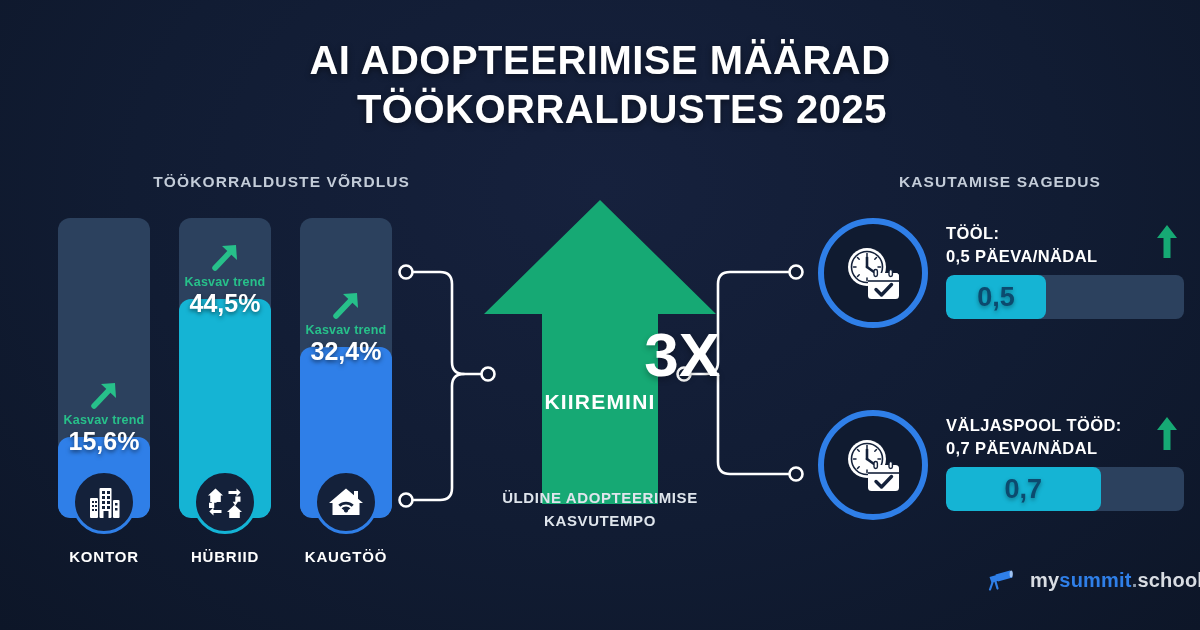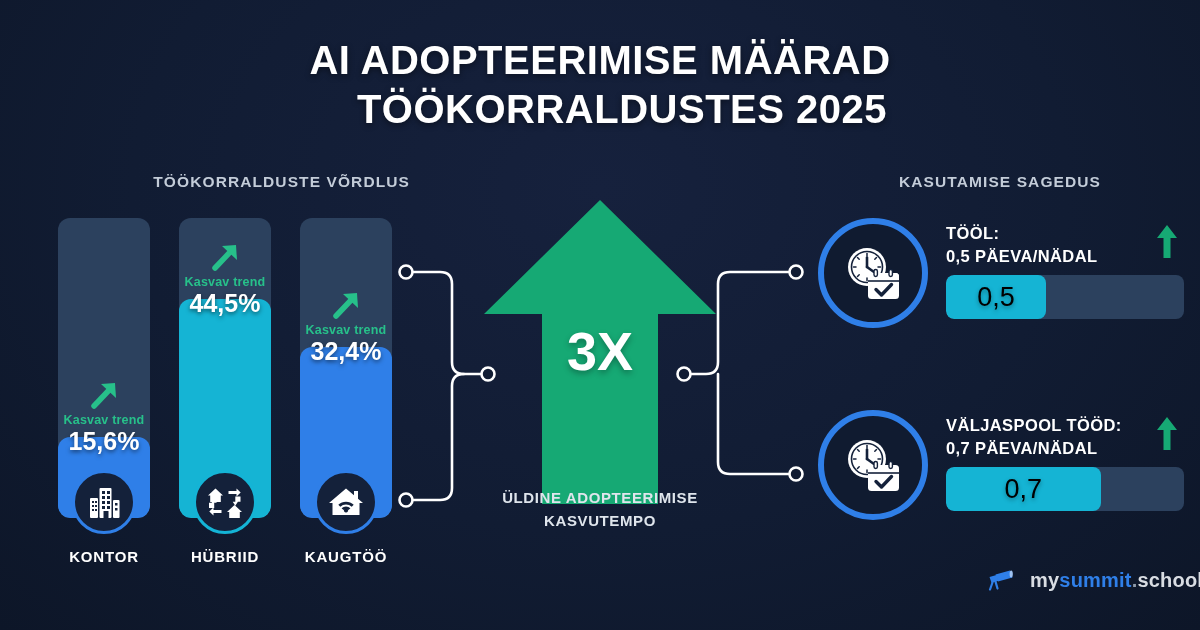--- a/index.html
+++ b/index.html
@@ -39,43 +39,43 @@
          text-shadow:0 2px 4px rgba(0,0,0,.5); }
   .icon-circle { position:absolute; width:64px; height:64px; border-radius:50%;
                  background:#14213a; border:3px solid #2f7fe8;
                  display:flex; align-items:center; justify-content:center; }
   .icon-circle.cyan { border-color:#14b4d6; }
   .cat-label { position:absolute; width:110px; text-align:center;
                font-size:15px; font-weight:bold; letter-spacing:.8px; color:#ffffff; }
 
   
   .arrow-wrap { position:absolute; left:480px; top:196px; width:240px; height:320px; }
-  .arrow-text-3x { position:absolute; left:0; top:128px; width:240px; text-align:center;
-                   font-size:54px; font-weight:bold; color:#ffffff; line-height:1;
+  .arrow-text-3x { position:absolute; left:0; top:128px; width:240px; text-align:right;
+                   font-size:62px; font-weight:bold; color:#ffffff; line-height:1;
                    text-shadow:0 3px 6px rgba(0,0,0,.3); }
   .arrow-text-sub { position:absolute; left:0; top:194px; width:240px; text-align:center;
                     font-size:21px; font-weight:bold; color:#ffffff; letter-spacing:1.2px; }
   .center-caption { position:absolute; left:455px; top:487px; width:290px; text-align:center;
                     font-size:15px; font-weight:bold; color:#dfe5ec; line-height:1.5;
                     letter-spacing:.6px; }
 
   
   .freq-card { position:absolute; width:360px; height:120px; }
   .freq-circle { position:absolute; left:0; top:0; width:110px; height:110px; border-radius:50%;
                  border:6px solid #2f7fe8; background:#101b30;
                  display:flex; align-items:center; justify-content:center; }
   .freq-label { position:absolute; left:128px; top:4px; width:200px;
                 font-size:16.5px; font-weight:bold; color:#ffffff; line-height:1.42;
                 letter-spacing:.4px; }
   .freq-up { position:absolute; left:338px; top:6px; }
   .freq-bar { position:absolute; left:128px; top:57px; width:238px; height:44px;
               border-radius:8px; background:#2c415e; overflow:hidden; }
   .freq-bar-fill { position:absolute; left:0; top:0; height:44px; border-radius:8px;
                    background:#15b4d4; display:flex; align-items:center; justify-content:center; }
-  .freq-val { font-size:27px; font-weight:normal; color:#000000;
+  .freq-val { font-size:27px; font-weight:bold; color:#0c4a6e;
               text-shadow:0 2px 4px rgba(0,0,0,.35); }
 
   
   .connectors { position:absolute; left:0; top:0; width:1200px; height:630px;
                 pointer-events:none; }
 
   
   .logo { position:absolute; left:985px; top:568px; display:flex; align-items:flex-end; gap:15px; }
   .logo-text { font-size:20px; font-weight:bold; letter-spacing:.2px; }
   .logo-my { color:#d9dde3; }
@@ -205,20 +205,21 @@
       </div>
       <div class="cat-label" style="left:-9px; top:330px;">KAUGTÖÖ</div>
     </div>
   </div>
 
   <div class="arrow-wrap">
     <svg width="240" height="320" viewBox="0 0 240 320">
       <path d="M120 4 L236 118 L178 118 L178 308 L62 308 L62 118 L4 118 Z" fill="#16a974"></path>
     </svg>
     <div class="arrow-text-3x">3X</div>
+    <div class="arrow-text-sub">KIIREMINI</div>
   </div>
   <div class="center-caption">
     <span>ÜLDINE ADOPTEERIMISE</span><br>
     <span>KASVUTEMPO</span>
   </div>
 
   <div class="freq-card" style="left:818px; top:218px;">
     <div class="freq-circle">
       <svg width="62" height="60" viewBox="0 0 62 60">
         <circle cx="25" cy="24" r="19" fill="#ffffff"></circle>

